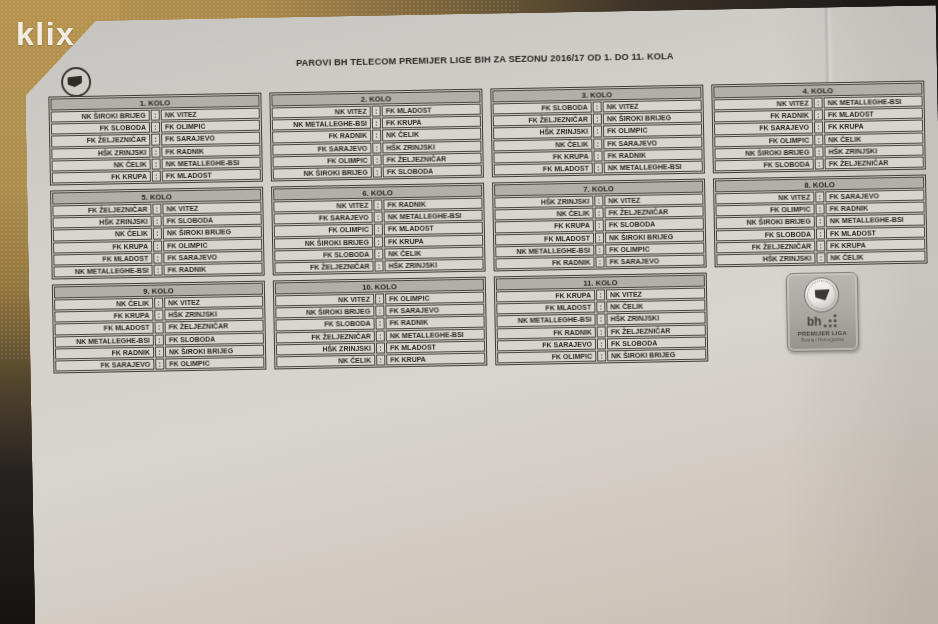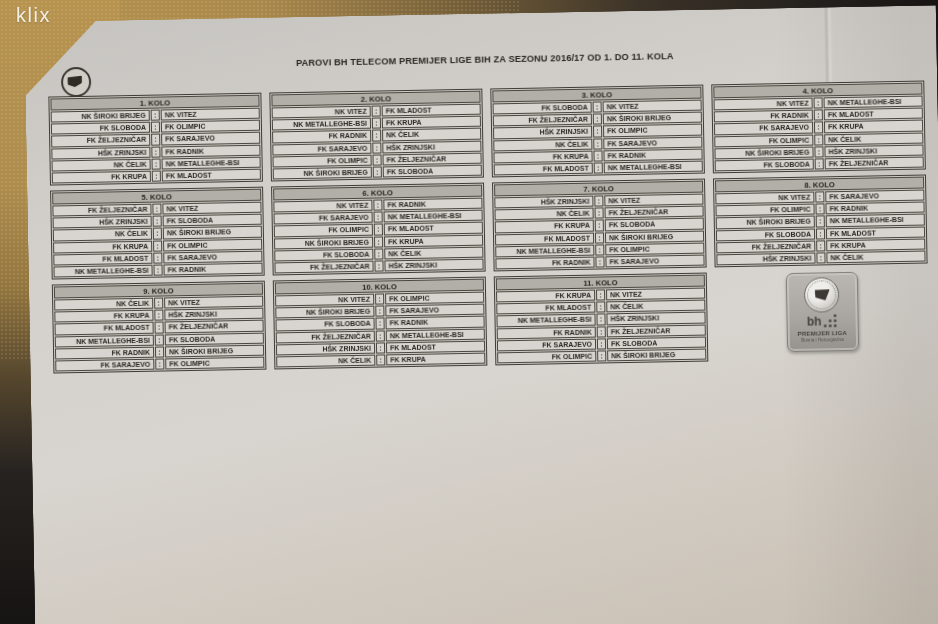--- a/index.html
+++ b/index.html
@@ -19,22 +19,22 @@
   .paper{position:absolute;left:24px;top:22px;width:912px;height:648px;z-index:1;
     transform:rotate(-1.05deg);transform-origin:0 0;
     clip-path:polygon(0 74px,72px 0,100% 0,100% 100%,0 100%);
     filter:drop-shadow(-5px 6px 7px rgba(0,0,0,.55));
     background:
       linear-gradient(to right,transparent 0 800px,rgba(60,55,48,.14) 802px,rgba(255,255,255,.22) 805px,transparent 808px) no-repeat 0 0/100% 150px,
       linear-gradient(to right,rgba(0,0,0,0) 82%,rgba(0,0,0,.07) 97%),
       linear-gradient(168deg,#c6c4c0 0%,#d3d0cb 28%,#d8d4cf 55%,#cfc8be 80%,#c6beb2 100%);}
 
   
-  .watermark{position:absolute;left:16px;top:4px;z-index:5;
-    font-weight:400;font-size:20px;letter-spacing:1.5px;color:rgba(246,243,237,.95);
+  .watermark{position:absolute;left:16px;top:16px;z-index:5;
+    font-weight:700;font-size:32px;letter-spacing:1.5px;color:rgba(246,243,237,.95);
     text-shadow:0 1px 2px rgba(0,0,0,.18);}
 
   
   .emblem{position:absolute;left:36px;top:46px;width:26px;height:26px;border-radius:50%;
     border:2.5px solid #3b3733;background:#d0cdc7;}
   .emblem-shape{position:absolute;left:4px;top:6px;width:15px;height:12px;background:#2f2c27;
     clip-path:polygon(0 25%,95% 0,100% 60%,55% 100%,8% 85%);transform:rotate(6deg);}
 
   
   .page-title{position:absolute;left:20px;top:41px;width:880px;text-align:center;

